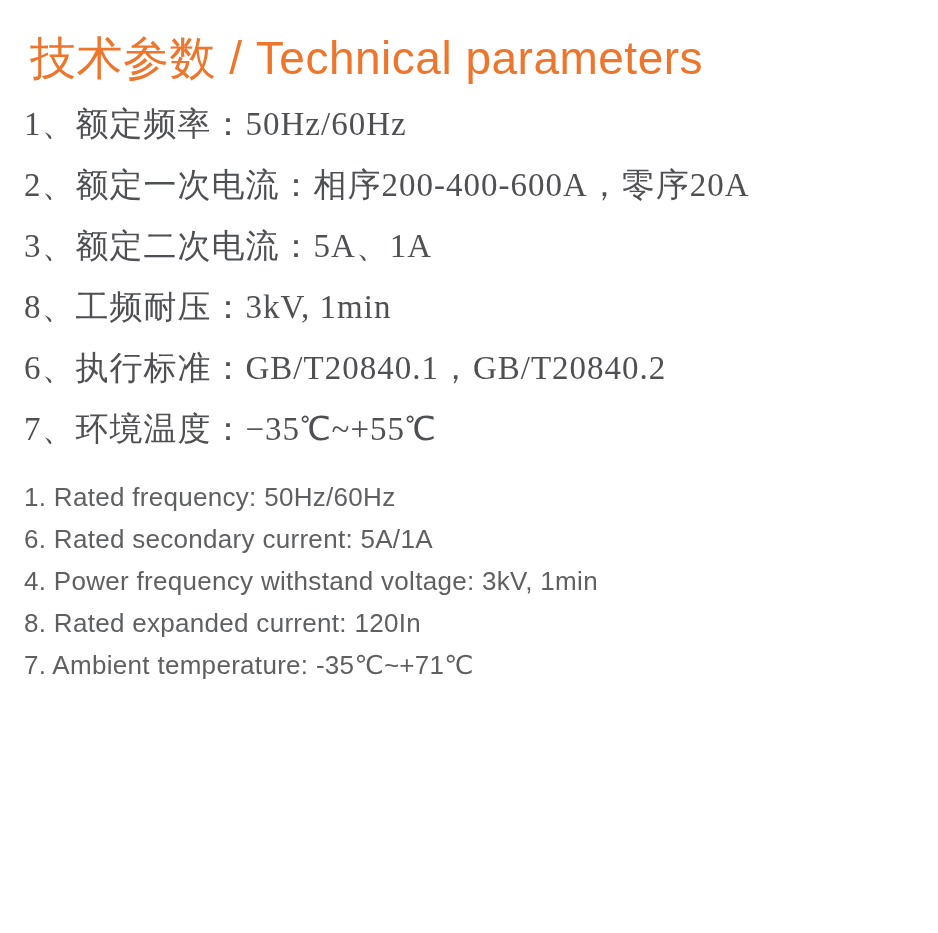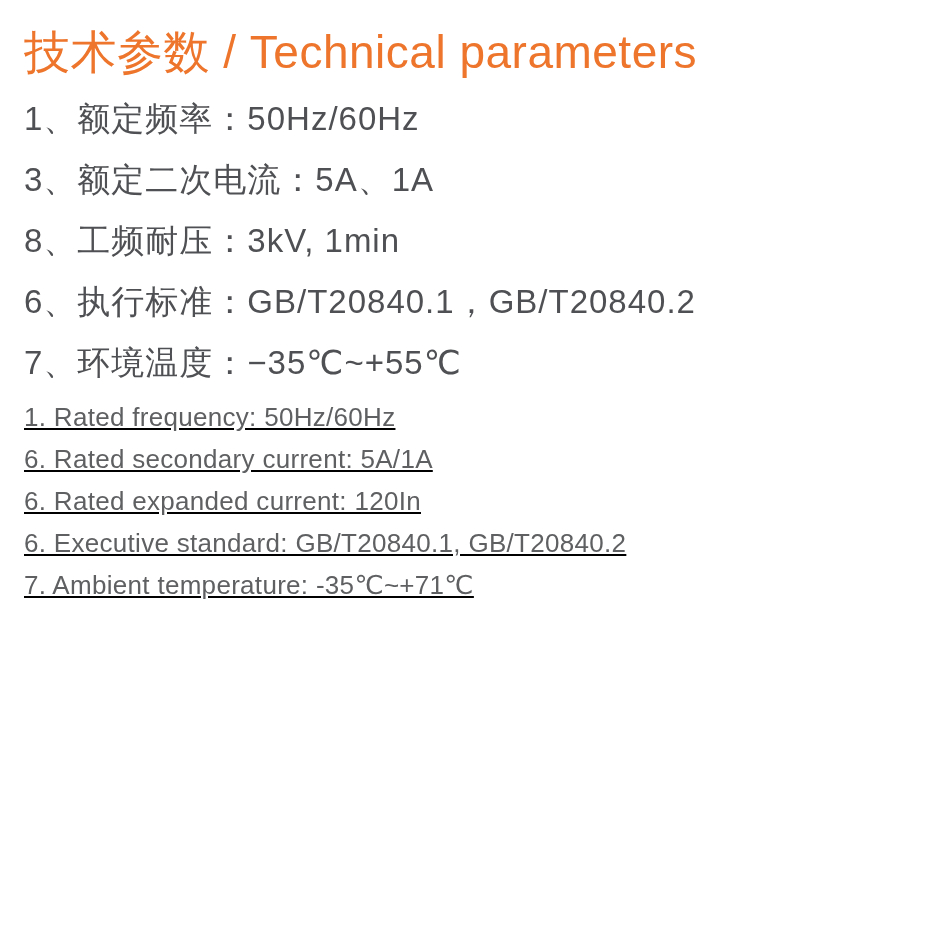--- a/index.html
+++ b/index.html
@@ -15,41 +15,41 @@
     -webkit-font-smoothing: antialiased;
   }
   .page {
     box-sizing: border-box;
     width: 938px;
     height: 933px;
     padding: 27px 24px 0 24px;
     background: var(--page-bg, #ffffff);
   }
   .title {
-    margin: 0;
+    margin: 6px;
     font-size: 46px;
     line-height: 1.12;
     font-weight: 400;
     letter-spacing: 0.5px;
     color: var(--accent, #ED752C);
     white-space: nowrap;
   }
   .zh-list {
     margin-top: 9px;
+    font-family: Liberation Serif, serif;
   }
   .zh-item {
     font-size: 33px;
     line-height: 61px;
     letter-spacing: 1px;
     color: var(--zh-text, #4F5053);
     white-space: nowrap;
   }
   .en-list {
-    margin-top: 3px;
-    text-decoration: underline;
+    margin-top: 16px;
   }
   .en-line {
     font-size: 26px;
     line-height: 42px;
     letter-spacing: 0.3px;
     color: var(--en-text, #5F6062);
     white-space: nowrap;
   }
   .en-line.indent {
     padding-left: 326px;
@@ -57,27 +57,28 @@
 </style>
 </head>
 <body>
 
 <div class="page">
 
   <h1 class="title">技术参数 / Technical parameters</h1>
 
   <div class="zh-list">
     <div class="zh-item">1、额定频率：50Hz/60Hz</div>
+    <div class="zh-item">2、额定一次电流：相序200-400-600A，零序20A</div>
     <div class="zh-item">3、额定二次电流：5A、1A</div>
     <div class="zh-item">8、工频耐压：3kV, 1min</div>
     <div class="zh-item">6、执行标准：GB/T20840.1，GB/T20840.2</div>
     <div class="zh-item">7、环境温度：−35℃~+55℃</div>
   </div>
 
   <div class="en-list">
     <div class="en-line">1. Rated frequency: 50Hz/60Hz</div>
     <div class="en-line">6. Rated secondary current: 5A/1A</div>
-    <div class="en-line">6. Rated expanded current: 120In</div>
-    <div class="en-line">6. Executive standard: GB/T20840.1, GB/T20840.2</div>
+    <div class="en-line">4. Power frequency withstand voltage: 3kV, 1min</div>
+    <div class="en-line">8. Rated expanded current: 120In</div>
     <div class="en-line">7. Ambient temperature: -35℃~+71℃</div>
   </div>
 
 </div>
 
 </body></html>

